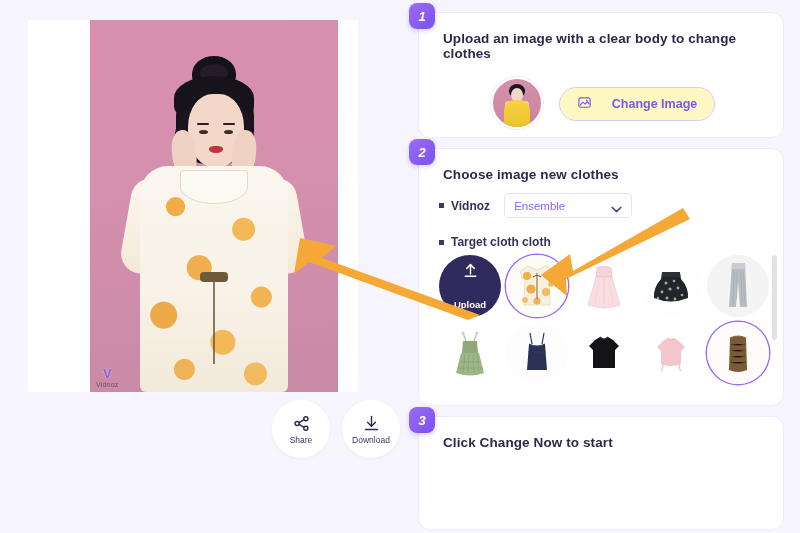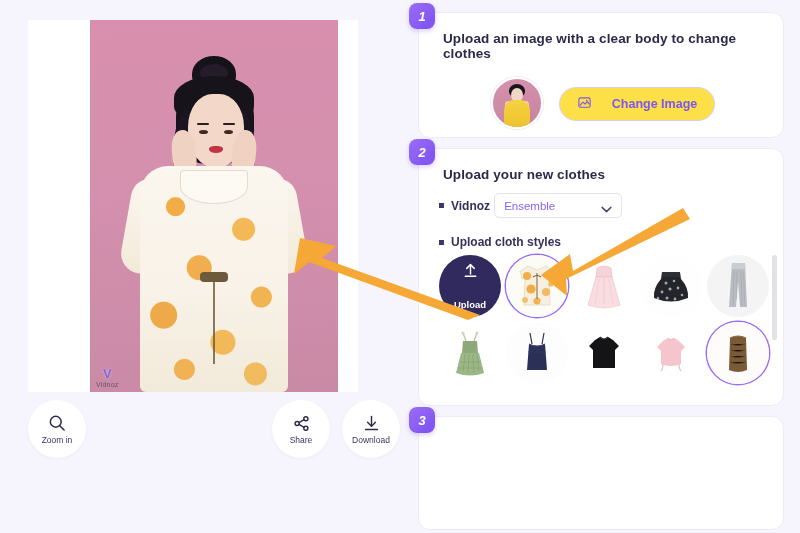--- a/index.html
+++ b/index.html
@@ -151,31 +151,31 @@
   }
   .av-hair{position:absolute;left:50%;margin-left:-8px;top:5px;width:16px;height:13px;border-radius:50% 50% 40% 40%;background:#1a141e;}
   .av-face{position:absolute;left:50%;margin-left:-6px;top:9px;width:12px;height:14px;border-radius:50%;background:#f2d6c6;}
   .av-dress{position:absolute;left:50%;margin-left:-13px;top:21px;width:26px;height:31px;border-radius:10px 10px 2px 2px;
     background:linear-gradient(180deg,#f7d33f,#e9c02c);}
   .av-arm{position:absolute;top:22px;width:7px;height:17px;border-radius:5px;background:#f0cfbd;}
   .av-arm.l{left:50%;margin-left:-12px;} .av-arm.r{left:50%;margin-left:5px;}
   .change-image-btn {
     position: absolute; left: 140px; top: 74px;
     width: 156px; height: 34px; border-radius: 18px;
-    background: #fde047; border: 1px solid #d9cdfb; cursor: pointer;
+    background: #fef9c3; border: 1px solid #d9cdfb; cursor: pointer;
     display: flex; align-items: center; justify-content: center; gap: 20px;
     color: #7a57ef; font-size: 12.5px; font-weight: 600;
   }
 
   
   .field-row { position: absolute; left: 20px; top: 44px; display: flex; align-items: center; }
   .bullet { width: 5px; height: 5px; background: #3c3866; margin-right: 7px; display:inline-block;}
   .field-label { font-size: 12px; color: #35315a; font-weight: 600; }
   .select-box {
-    margin-left: 4px; width: 128px; height: 25px; border-radius: 5px;
+    margin-left: 14px; width: 128px; height: 25px; border-radius: 5px;
     border: 1px solid #e3e1f2; background: #fff; cursor: pointer;
     display: flex; align-items: center; padding: 0 9px;
     font-size: 11.5px; color: #8b63f2; position: relative;
   }
   .select-box .chev { position: absolute; right: 9px; top: 50%; margin-top: -3px; }
   .styles-label { position: absolute; left: 20px; top: 86px; display: flex; align-items: center; }
   .thumb-grid {
     position: absolute; left: 20px; top: 106px; width: 330px; height: 140px;
     display: grid; grid-template-columns: repeat(5, 62px); gap: 5px 5px;
     align-content: start;
@@ -241,29 +241,20 @@
       <div class="ph-belt"></div>
       <div class="ph-beltline"></div>
       <div class="watermark">
         <span class="wm-logo">V</span>
         <span class="wm-text">Vidnoz</span>
       </div>
     </div>
   </div>
 
   <div class="tool-row">
-    <button class="tool-btn" id="btn-zoom">
-      <span>
-        <svg width="20" height="20" viewBox="0 0 24 24" fill="none" stroke="#2b2a4a" stroke-width="1.8" stroke-linecap="round">
-          <circle cx="10.5" cy="10.5" r="6.5"></circle>
-            <line x1="15.5" y1="15.5" x2="20.5" y2="20.5"></line>
-        </svg>
-      </span>
-      <span class="tb-label">Zoom in</span>
-    </button>
     <button class="tool-btn" id="btn-share">
       <span>
         <svg width="19" height="19" viewBox="0 0 24 24" fill="none" stroke="#2b2a4a" stroke-width="1.8" stroke-linecap="round">
           <circle cx="17.5" cy="6" r="2.6"></circle>
             <circle cx="17.5" cy="18" r="2.6"></circle>
             <circle cx="6.5" cy="12" r="2.6"></circle>
           <line x1="8.9" y1="10.8" x2="15.2" y2="7.2"></line>
             <line x1="8.9" y1="13.2" x2="15.2" y2="16.8"></line>
         </svg>
       </span>
@@ -298,38 +289,38 @@
           <polyline points="4.5,17 9.5,11.5 13,14.5 16.5,10.5 20,15"></polyline>
           <circle cx="15.5" cy="9" r="1.3" fill="#7a57ef" stroke="none"></circle>
         </svg>
       </span>
       <span>Change Image</span>
     </button>
   </div>
 
   <div class="card" id="card-2">
     <div class="step-badge">2</div>
-    <div class="card-title">Upload your new clothes</div>
+    <div class="card-title">Choose image new clothes</div>
 
     <div class="field-row">
       <span class="bullet"></span>
       <span class="field-label">Vidnoz</span>
       <div class="select-box">
         <span>Ensemble</span>
         <span class="chev">
           <svg width="11" height="7" viewBox="0 0 12 8" fill="none" stroke="#4a4570" stroke-width="1.7" stroke-linecap="round" stroke-linejoin="round">
             <polyline points="1,1.6 6,6.4 11,1.6"></polyline>
           </svg>
         </span>
       </div>
     </div>
 
     <div class="styles-label">
       <span class="bullet"></span>
-      <span class="field-label">Upload cloth styles</span>
+      <span class="field-label">Target cloth cloth</span>
     </div>
 
     <div class="thumb-grid">
 
       <div class="thumb thumb-upload">
         <span>
           <svg width="19" height="18" viewBox="0 0 24 24" fill="none" stroke="#ffffff" stroke-width="1.9" stroke-linecap="round" stroke-linejoin="round">
             <line x1="12" y1="16" x2="12" y2="3.5"></line>
               <polyline points="7,8.5 12,3.5 17,8.5"></polyline>
               <line x1="5" y1="19" x2="19" y2="19"></line>
@@ -458,20 +449,21 @@
       </div>
     </div>
 
     <div class="scrollbar-track">
       <div class="scrollbar-thumb"></div>
     </div>
   </div>
 
   <div class="card" id="card-3">
     <div class="step-badge">3</div>
+    <div class="card-title">Click Change Now to start</div>
   </div>
 
   <svg class="annot" viewBox="0 0 800 533">
     <g fill="#f5a836">
       <path d="M480 315 L322 258 L336 246 L300 238 L294 274 L309 262 L468 320 Z"></path>
     </g>
     <g fill="#f5a836">
       <path d="M683 208 L573 271 L570 254 L541 275 L567 296 L566 279 L690 219 Z"></path>
     </g>
   </svg>

